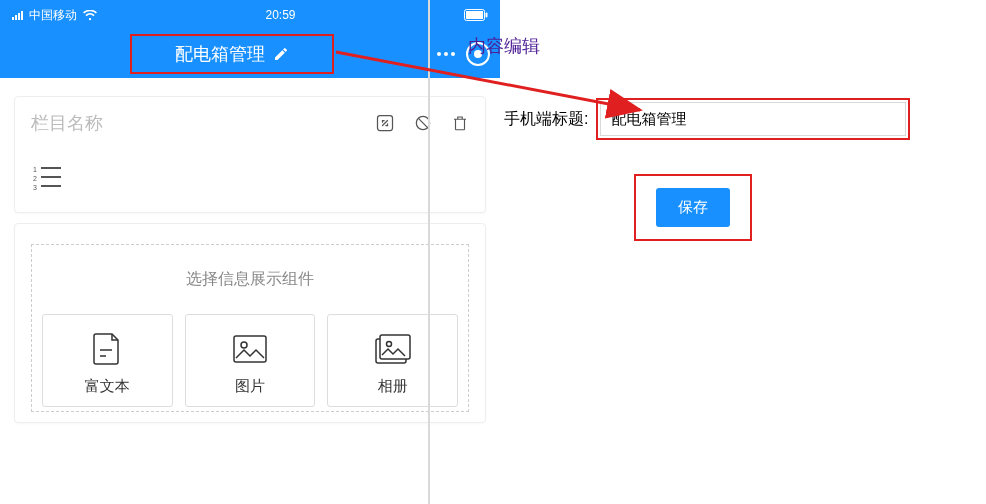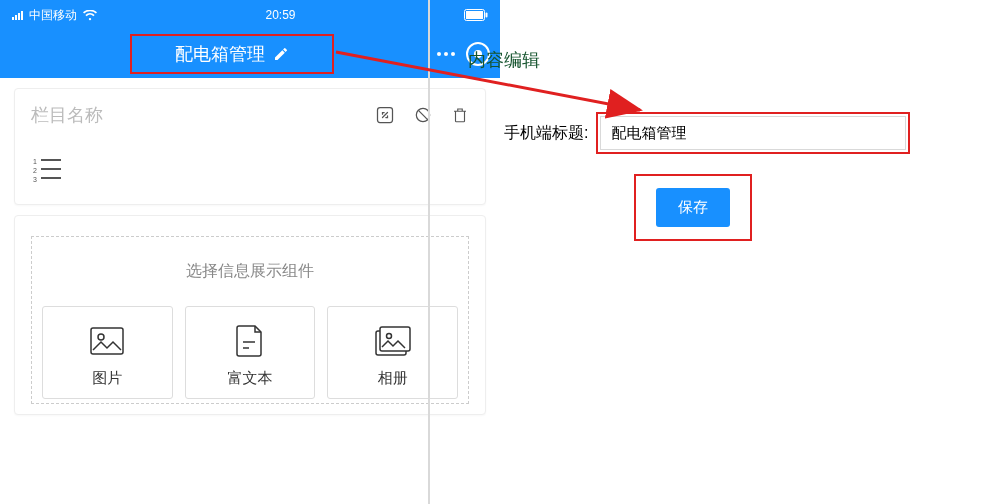--- a/index.html
+++ b/index.html
@@ -37,21 +37,21 @@
       justify-content: center; gap: 8px; font-size: 18px;
     }
     .edit-icon svg, .more-icon svg, .target-icon svg { display: block; }
     .header-right { position: absolute; right: 10px; display: flex; align-items: center; gap: 10px; }
     .target-icon {
       width: 24px; height: 24px; border: 2px solid #fff; border-radius: 50%;
       display: flex; align-items: center; justify-content: center;
     }
     .target-icon .dot { width: 8px; height: 8px; border-radius: 50%; background: #fff; }
 
-    .content { padding: 10px 14px; }
+    .content { padding: 10px 14px; margin-top: 8px; }
     .card {
       background: #fff; border: 1px solid #eee; border-radius: 4px;
       margin-bottom: 10px; box-shadow: 0 1px 2px rgba(0,0,0,.03);
     }
     .section-header {
       display: flex; align-items: center; justify-content: space-between;
       padding: 14px 16px;
     }
     .section-title { color: #bbb; font-size: 18px; }
     .section-actions { display: flex; gap: 18px; color: #666; }
@@ -68,21 +68,21 @@
     .picker-inner { border: 1px dashed #ccc; padding: 24px 10px 4px; }
     .picker-title { text-align: center; color: #888; font-size: 16px; margin-bottom: 24px; }
     .tiles { display: flex; justify-content: space-between; gap: 12px; }
     .tile {
       flex: 1; border: 1px solid #ddd; border-radius: 3px;
       padding: 14px 4px 10px; text-align: center; cursor: pointer;
     }
     .tile .tile-icon { height: 40px; display: flex; align-items: center; justify-content: center; margin-bottom: 8px; }
     .tile .tile-label { font-size: 15px; color: #333; }
 
-    .right-title { font-size: 18px; color: #14532d; padding: 48px 28px 10px; }
+    .right-title { font-size: 18px; color: #4c1d95; padding: 34px 28px 10px; }
     .form-row { display: flex; align-items: center; gap: 8px; padding: 30px 0 0 64px; }
     .form-label { font-size: 16px; color: #000000; }
     .input-wrap { border: 2px solid #e02020; padding: 2px; }
     .title-input {
       width: 306px; height: 34px; border: 1px solid #d9d9d9;
       padding: 0 10px; font-size: 15px; outline: none;
     }
     .save-wrap {
       position: absolute; left: 634px; top: 174px;
       border: 2px solid #e02020; padding: 12px 20px;
@@ -184,38 +184,38 @@
         </span>
       </div>
     </div>
 
     <div class="card picker-card">
       <div class="picker-inner">
         <div class="picker-title">选择信息展示组件</div>
         <div class="tiles">
           <div class="tile">
             <div class="tile-icon">
-              <svg width="36" height="30" viewBox="0 0 36 30">
-                  <rect x="2" y="2" width="32" height="26" rx="2" stroke="#333" stroke-width="1.5" fill="none"></rect>
-                  <circle cx="12" cy="11" r="3" stroke="#333" stroke-width="1.5" fill="none"></circle>
-                  <path d="M4 24l8-8 6 6 6-6 8 8" stroke="#333" stroke-width="1.5" fill="none"></path>
-                </svg>
-            </div>
-            <div class="tile-label">图片</div>
-          </div>
-          <div class="tile">
-            <div class="tile-icon">
               <svg width="30" height="34" viewBox="0 0 30 34">
                   <path d="M4 2h16l6 6v22a2 2 0 01-2 2H4a2 2 0 01-2-2V4a2 2 0 012-2z" stroke="#333" stroke-width="1.5" fill="none"></path>
                   <path d="M20 2v6h6" stroke="#333" stroke-width="1.5" fill="none"></path>
                   <line x1="8" y1="18" x2="20" y2="18" stroke="#333" stroke-width="1.5"></line>
                   <line x1="8" y1="24" x2="14" y2="24" stroke="#333" stroke-width="1.5"></line>
                 </svg>
             </div>
             <div class="tile-label">富文本</div>
+          </div>
+          <div class="tile">
+            <div class="tile-icon">
+              <svg width="36" height="30" viewBox="0 0 36 30">
+                  <rect x="2" y="2" width="32" height="26" rx="2" stroke="#333" stroke-width="1.5" fill="none"></rect>
+                  <circle cx="12" cy="11" r="3" stroke="#333" stroke-width="1.5" fill="none"></circle>
+                  <path d="M4 24l8-8 6 6 6-6 8 8" stroke="#333" stroke-width="1.5" fill="none"></path>
+                </svg>
+            </div>
+            <div class="tile-label">图片</div>
           </div>
           <div class="tile">
             <div class="tile-icon">
               <svg width="38" height="32" viewBox="0 0 38 32">
                   <rect x="2" y="6" width="30" height="24" rx="2" stroke="#333" stroke-width="1.5" fill="none"></rect>
                   <rect x="6" y="2" width="30" height="24" rx="2" stroke="#333" stroke-width="1.5" fill="#fff"></rect>
                   <circle cx="15" cy="11" r="2.5" stroke="#333" stroke-width="1.5" fill="none"></circle>
                   <path d="M8 22l6-6 5 5 5-5 7 7" stroke="#333" stroke-width="1.5" fill="none"></path>
                 </svg>
             </div>

